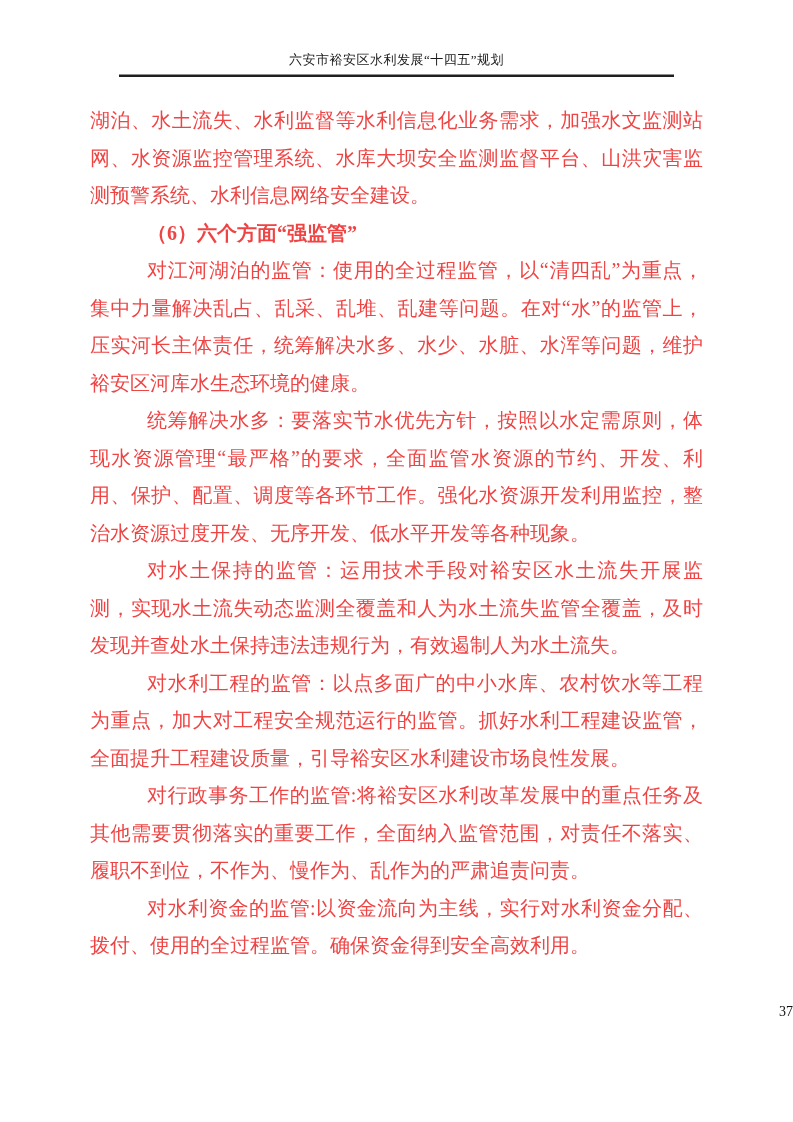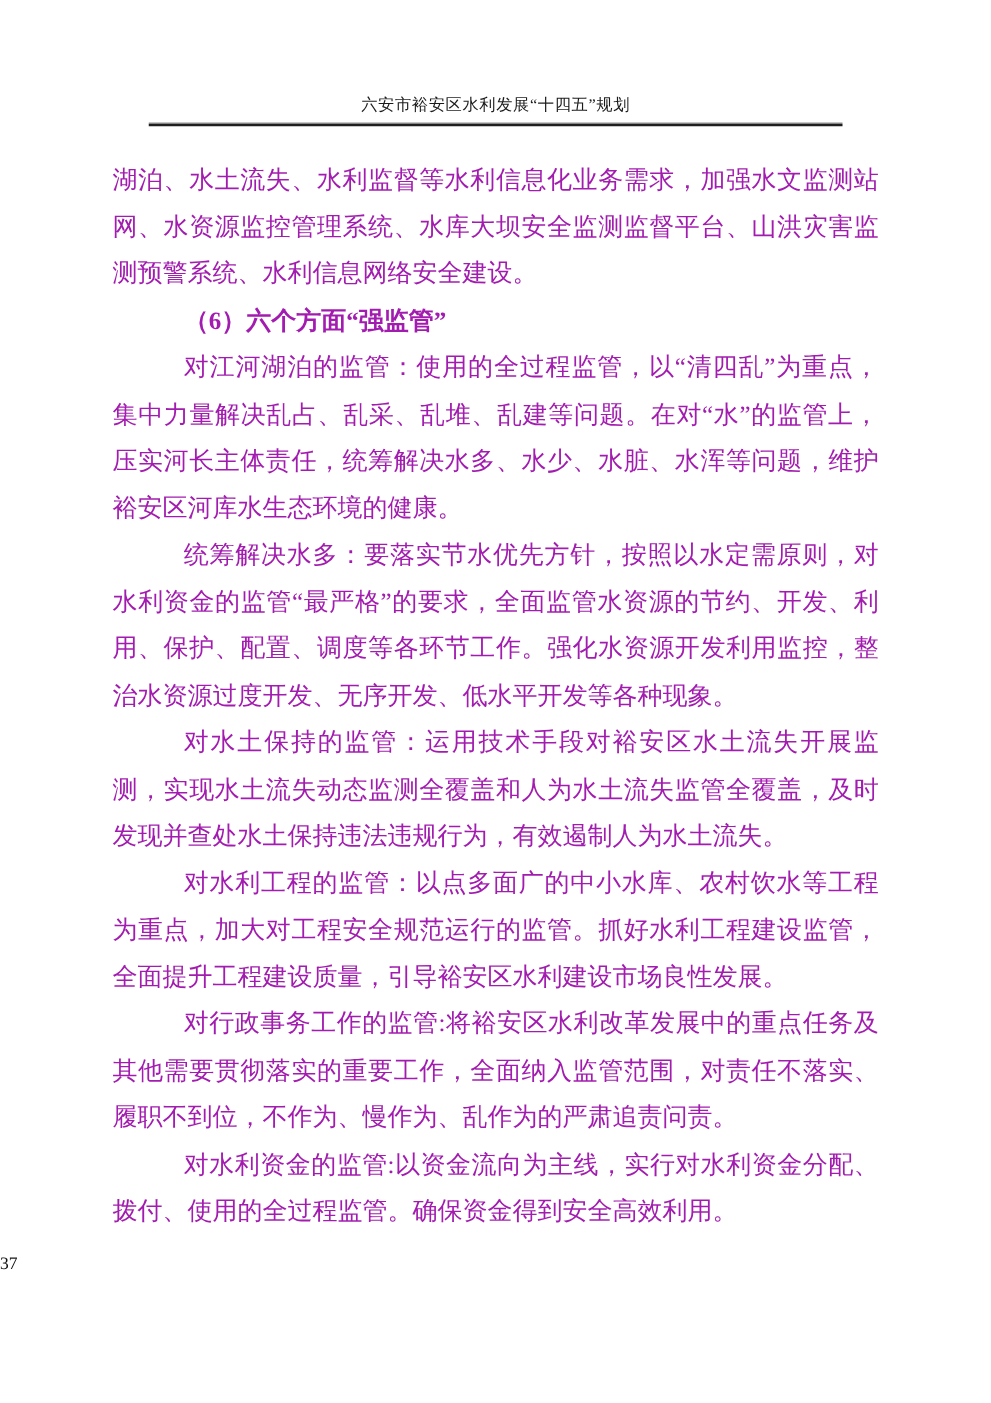--- a/index.html
+++ b/index.html
@@ -6,52 +6,52 @@
   .page {
     position: relative;
     width: 793px;
     height: 1122px;
     background: #ffffff;
     color: #000000;
     font-family: "Liberation Serif", "DejaVu Serif", serif;
     overflow: hidden;
     box-sizing: border-box;
   }
-  .header { padding-top: 76px; }
+  .header { padding-top: 52px; }
   .header-title {
     text-align: center;
     font-size: 13px;
     line-height: 16px;
     height: 16px;
     color: #1a1a1a;
     letter-spacing: 0.5px;
   }
   .header-rule {
     height: 0;
     margin: 6px 119px 0 119px;
     border-top: 1px solid #8f8f8f;
     border-bottom: 2px solid #1f1f1f;
   }
   .content {
     margin: 25px 90px 0 90px;
     font-size: 20px;
     line-height: 37.5px;
     text-align: justify;
-    color: #a21caf;
+    color: #ef4444;
   }
   .content p { margin: 0; padding: 0; text-indent: 57px; }
   .content p.no-indent { text-indent: 0; }
   .heading { font-weight: bold; }
   .lead { font-weight: normal; }
   .footer {
     position: absolute;
     top: 1003px;
     left: 0;
     right: 0;
-    text-align: left;
+    text-align: right;
     font-size: 14px;
     line-height: 18px;
     color: #111111;
   }
 </style>
 </head>
 <body>
 
 <div class="page">
 
@@ -61,21 +61,21 @@
   </div>
 
   <div class="content">
 
     <p class="no-indent">湖泊、水土流失、水利监督等水利信息化业务需求，加强水文监测站网、水资源监控管理系统、水库大坝安全监测监督平台、山洪灾害监测预警系统、水利信息网络安全建设。</p>
 
     <p class="heading">（6）六个方面“强监管”</p>
 
     <p><span class="lead">对江河湖泊的监管：</span><span>使用的全过程监管，以“清四乱”为重点，集中力量解决乱占、乱采、乱堆、乱建等问题。在对“水”的监管上，压实河长主体责任，统筹解决水多、水少、水脏、水浑等问题，维护裕安区河库水生态环境的健康。</span></p>
 
-    <p><span class="lead">统筹解决水多：</span><span>要落实节水优先方针，按照以水定需原则，对水利资金的监管“最严格”的要求，全面监管水资源的节约、开发、利用、保护、配置、调度等各环节工作。强化水资源开发利用监控，整治水资源过度开发、无序开发、低水平开发等各种现象。</span></p>
+    <p><span class="lead">统筹解决水多：</span><span>要落实节水优先方针，按照以水定需原则，体现水资源管理“最严格”的要求，全面监管水资源的节约、开发、利用、保护、配置、调度等各环节工作。强化水资源开发利用监控，整治水资源过度开发、无序开发、低水平开发等各种现象。</span></p>
 
     <p><span class="lead">对水土保持的监管：</span><span>运用技术手段对裕安区水土流失开展监测，实现水土流失动态监测全覆盖和人为水土流失监管全覆盖，及时发现并查处水土保持违法违规行为，有效遏制人为水土流失。</span></p>
 
     <p><span class="lead">对水利工程的监管：</span><span>以点多面广的中小水库、农村饮水等工程为重点，加大对工程安全规范运行的监管。抓好水利工程建设监管，全面提升工程建设质量，引导裕安区水利建设市场良性发展。</span></p>
 
     <p><span class="lead">对行政事务工作的监管:</span><span>将裕安区水利改革发展中的重点任务及其他需要贯彻落实的重要工作，全面纳入监管范围，对责任不落实、履职不到位，不作为、慢作为、乱作为的严肃追责问责。</span></p>
 
     <p><span class="lead">对水利资金的监管:</span><span>以资金流向为主线，实行对水利资金分配、拨付、使用的全过程监管。确保资金得到安全高效利用。</span></p>
 
   </div>

